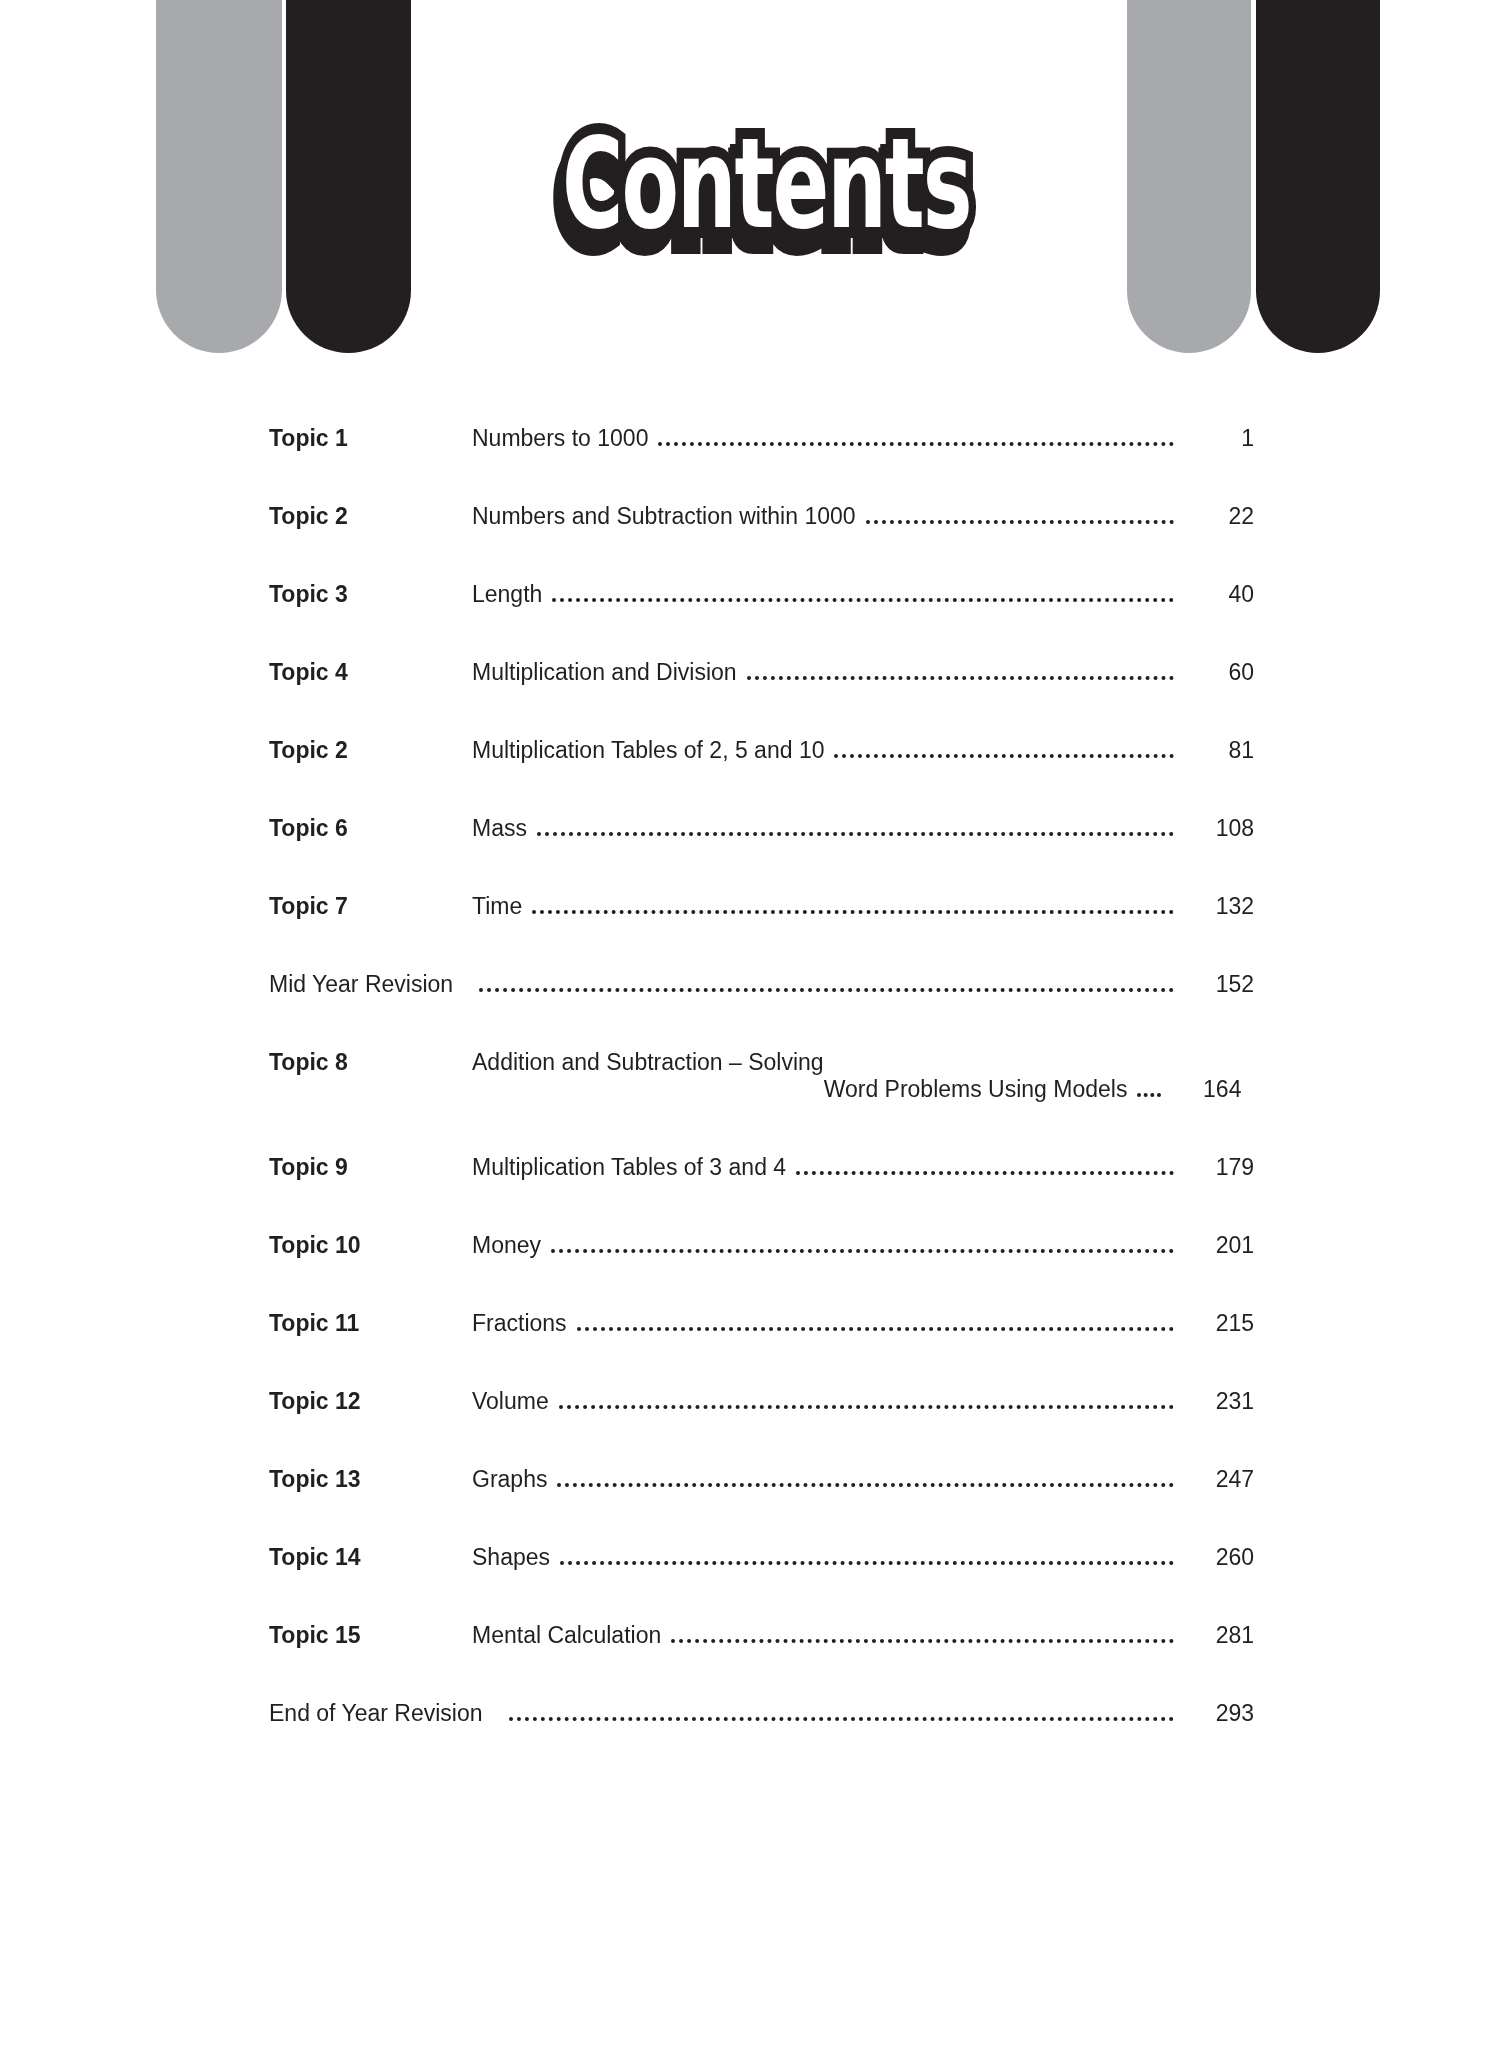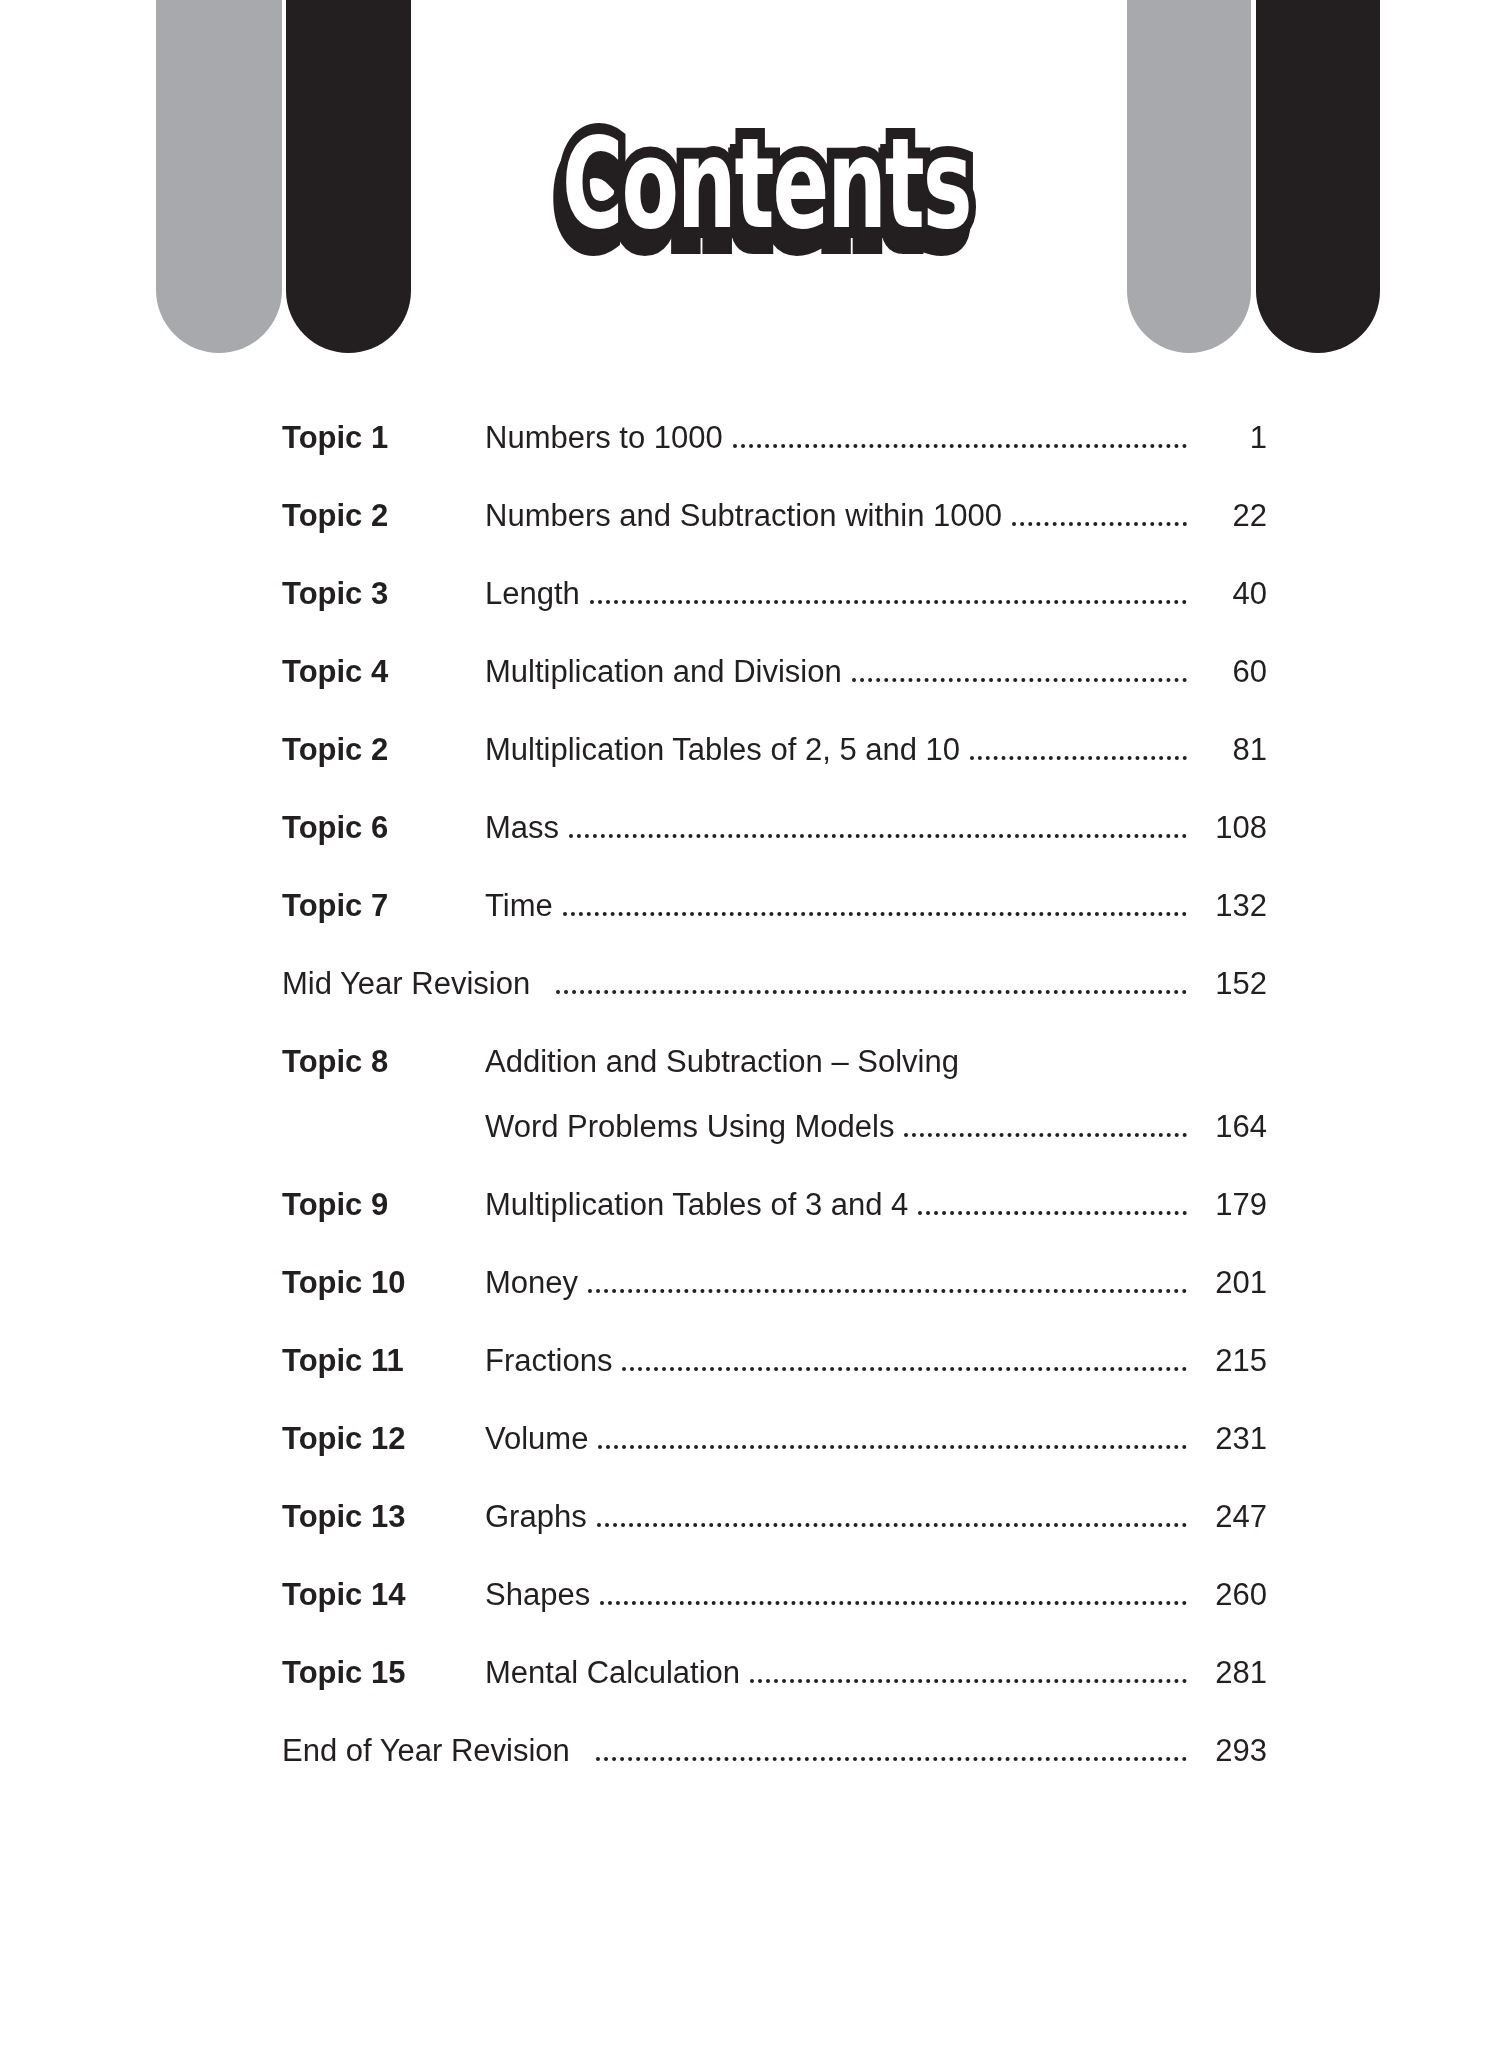--- a/index.html
+++ b/index.html
@@ -52,23 +52,23 @@
     -webkit-text-stroke: 22px #231f20;
   }
   .bubble .layer.fill {
     position: relative; 
     color: #ffffff;
   }
 
   
   .toc {
     position: absolute;
-    left: 282px; top: 419px;
+    left: 269px; top: 419px;
     width: 985px;
-    font-size: 31px;
+    font-size: 23px;
     line-height: 38px;
   }
   .row {
     display: flex;
     align-items: baseline;
     margin-bottom: 40px;
   }
   .row .label {
     flex: 0 0 203px;
     font-weight: 700;
@@ -91,21 +91,21 @@
   .leader.after-bold { margin-left: 26px; }
   .page {
     flex: 0 0 72px;
     text-align: right;
     white-space: nowrap;
   }
   
   .row .body-multiline {
     flex: 1 1 auto;
     display: flex;
-    flex-direction: column;
+    flex-direction: row;
   }
   .body-multiline .line1 { white-space: nowrap; }
   .body-multiline .line2 {
     display: flex;
     align-items: baseline;
     margin-top: 27px;
   }
 </style>
 </head>
 <body>

